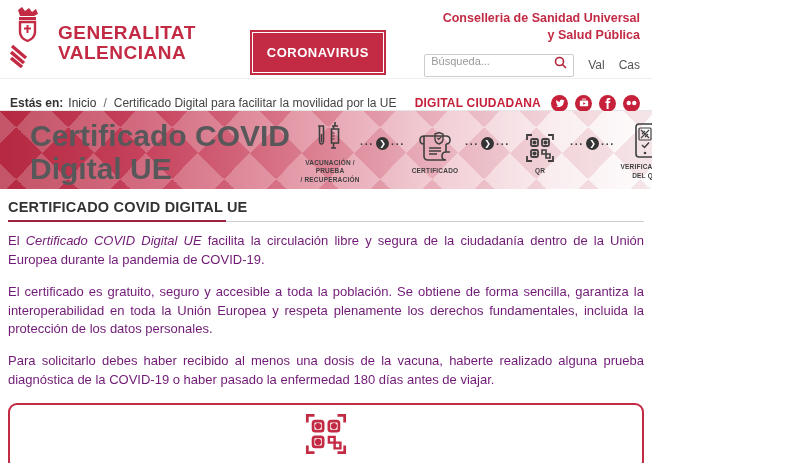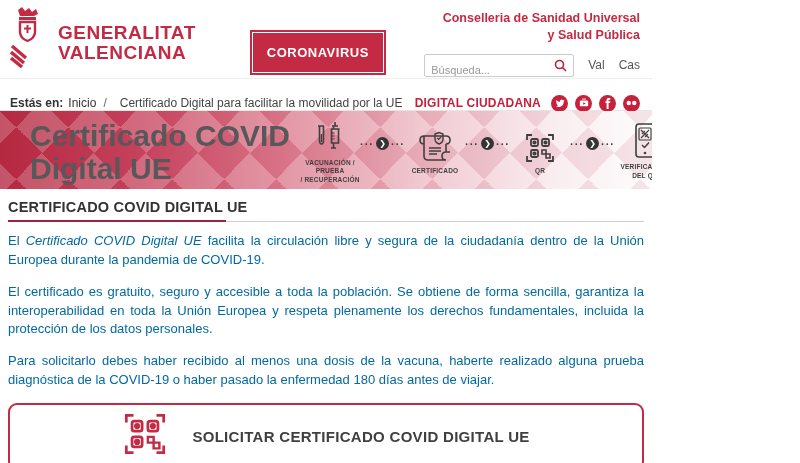--- a/index.html
+++ b/index.html
@@ -9,33 +9,33 @@
 
   
   .header { display:flex; align-items:flex-start; padding:6px 12px 0 10px; height:78px; position:relative; }
   .logo-wrap { display:flex; align-items:center; gap:8px; cursor:pointer; }
   .logo-text { color:#c32b45; font-weight:bold; font-size:19px; line-height:1.05; letter-spacing:.5px; padding-top:8px; }
   .corona-btn { margin:26px 0 0 56px; background:#c32b45; color:#fff; font-weight:bold; font-size:13px;
     letter-spacing:.5px; padding:12px 14px; border:1px solid #fff; outline:2px solid #c32b45; cursor:pointer; }
   .header-right { margin-left:auto; text-align:right; }
   .conselleria { color:#c32b45; font-weight:600; font-size:12.5px; line-height:1.35; padding-top:4px; }
   .search-row { display:flex; align-items:center; justify-content:flex-end; gap:14px; margin-top:10px; }
-  .search-box { display:flex; align-items:flex-end; border:1px solid #ccc; border-radius:2px; width:150px; height:23px; padding:0 6px; background:#fff; }
+  .search-box { display:flex; align-items:flex-start; border:1px solid #ccc; border-radius:2px; width:150px; height:23px; padding:0 6px; background:#fff; }
   .search-box input { border:none; outline:none; flex:1; font-size:11px; color:#555; width:100px;
     font-family:"Liberation Sans", sans-serif; }
   .search-box input::placeholder { color:#999; }
   .lang { font-size:12px; color:#555; cursor:pointer; }
 
   
   .crumb-bar { display:flex; align-items:center; height:33px; padding:17px 12px 0 10px;
     border-top:1px solid #eee; border-bottom:1px solid #e5e5e5; font-size:12px; color:#444; }
   .crumb-bar .bc-prefix { font-weight:bold; color:#333; margin-right:5px; }
   .crumb-bar .bc-home { color:#333; cursor:pointer; }
   .crumb-bar .bc-sep { margin:0 7px; color:#666; }
-  .crumb-bar .bc-current { color:#444;margin-left:6px; }
+  .crumb-bar .bc-current { color:#444; }
   .crumb-right { margin-left:auto; display:flex; align-items:center; gap:7px; }
   .carpeta { color:#c6203a; font-weight:bold; font-size:12px; letter-spacing:.2px; cursor:pointer; margin-right:3px; }
   .soc { width:17px; height:17px; border-radius:50%; background:#c6203a; display:flex; align-items:center; justify-content:center; cursor:pointer; }
   .soc svg { display:block; }
 
   
   .banner { position:relative; height:78px; overflow:hidden;
     background:linear-gradient(90deg,#b52941 0%,#c84660 22%,#dd8193 45%,#edbcc6 65%,#f8e9ec 85%,#fdfcfc 100%); }
   .banner::before { content:""; position:absolute; inset:-10px;
     background:repeating-conic-gradient(from 45deg, rgba(255,255,255,.20) 0% 25%, rgba(180,30,60,.10) 25% 50%);
@@ -50,21 +50,21 @@
   .arrow .dots::before { content:"···"; color:#3f3f3f; font-weight:bold; font-size:11px; letter-spacing:1px; }
   .arrow .circ { width:13px; height:13px; border-radius:50%; background:#343434; color:#fff;
     display:flex; align-items:center; justify-content:center; font-size:8px; }
   .arrow .circ::before { content:"❯"; }
 
   
   .content { padding:10px 8px 0 8px; }
   .content h2 { font-size:14.5px; font-weight:bold; color:#333; letter-spacing:.2px; }
   .h-rule { position:relative; height:3px; margin:4px 0 10px 0; border-bottom:1px solid #cfcfcf; }
   .h-rule::before { content:""; position:absolute; left:0; top:1px; width:218px; height:2px; background:#9e2140; }
-  .content p { font-size:13px; color:#0369a1; text-align:justify; line-height:1.45; margin-bottom:13px; }
+  .content p { font-size:13px; color:#701a75; text-align:justify; line-height:1.45; margin-bottom:13px; }
 
   
   .cta { margin:2px 8px 0 8px; border:2px solid #c32b45; border-radius:9px; height:67px;
     display:flex; align-items:center; justify-content:center; gap:24px; cursor:pointer; background:#fff; }
   .cta .label { font-size:15px; font-weight:bold; color:#3f3f3f; letter-spacing:.3px; }
 
   
   .note { padding:10px 8px 0 8px; font-size:13px; color:#4f4f4f; text-align:justify; line-height:1.45; }
   .note .imp { font-weight:bold; color:#333; }
 </style>
@@ -290,20 +290,19 @@
         <path d="M3 8 V3 h5 M24 3 h5 v5 M29 24 v5 h-5 M8 29 H3 v-5"></path>
         <rect x="7" y="7" width="7" height="7" rx="1.5"></rect>
           <circle cx="10.5" cy="10.5" r="1.2" fill="#c32b45"></circle>
         <rect x="18" y="7" width="7" height="7" rx="1.5"></rect>
           <circle cx="21.5" cy="10.5" r="1.2" fill="#c32b45"></circle>
         <rect x="7" y="18" width="7" height="7" rx="1.5"></rect>
           <circle cx="10.5" cy="21.5" r="1.2" fill="#c32b45"></circle>
         <path d="M18 18 h4 v4 h4 v4 h-4 v-4 h-4 z" stroke-width="1.7"></path>
       </svg>
     </span>
-    <span class="label">SOLICITAR CERTIFICADO COVID DIGITAL UE</span>
   </div>
 
   <div class="note">
     <span class="imp">IMPORTANTE</span><span>: Puede ocurrir que aparezca el formulario de Solicitud del Certificado en blanco o un aviso de seguridad al cargar la página, </span>
   </div>
 
 </div>
 
 </body></html>

